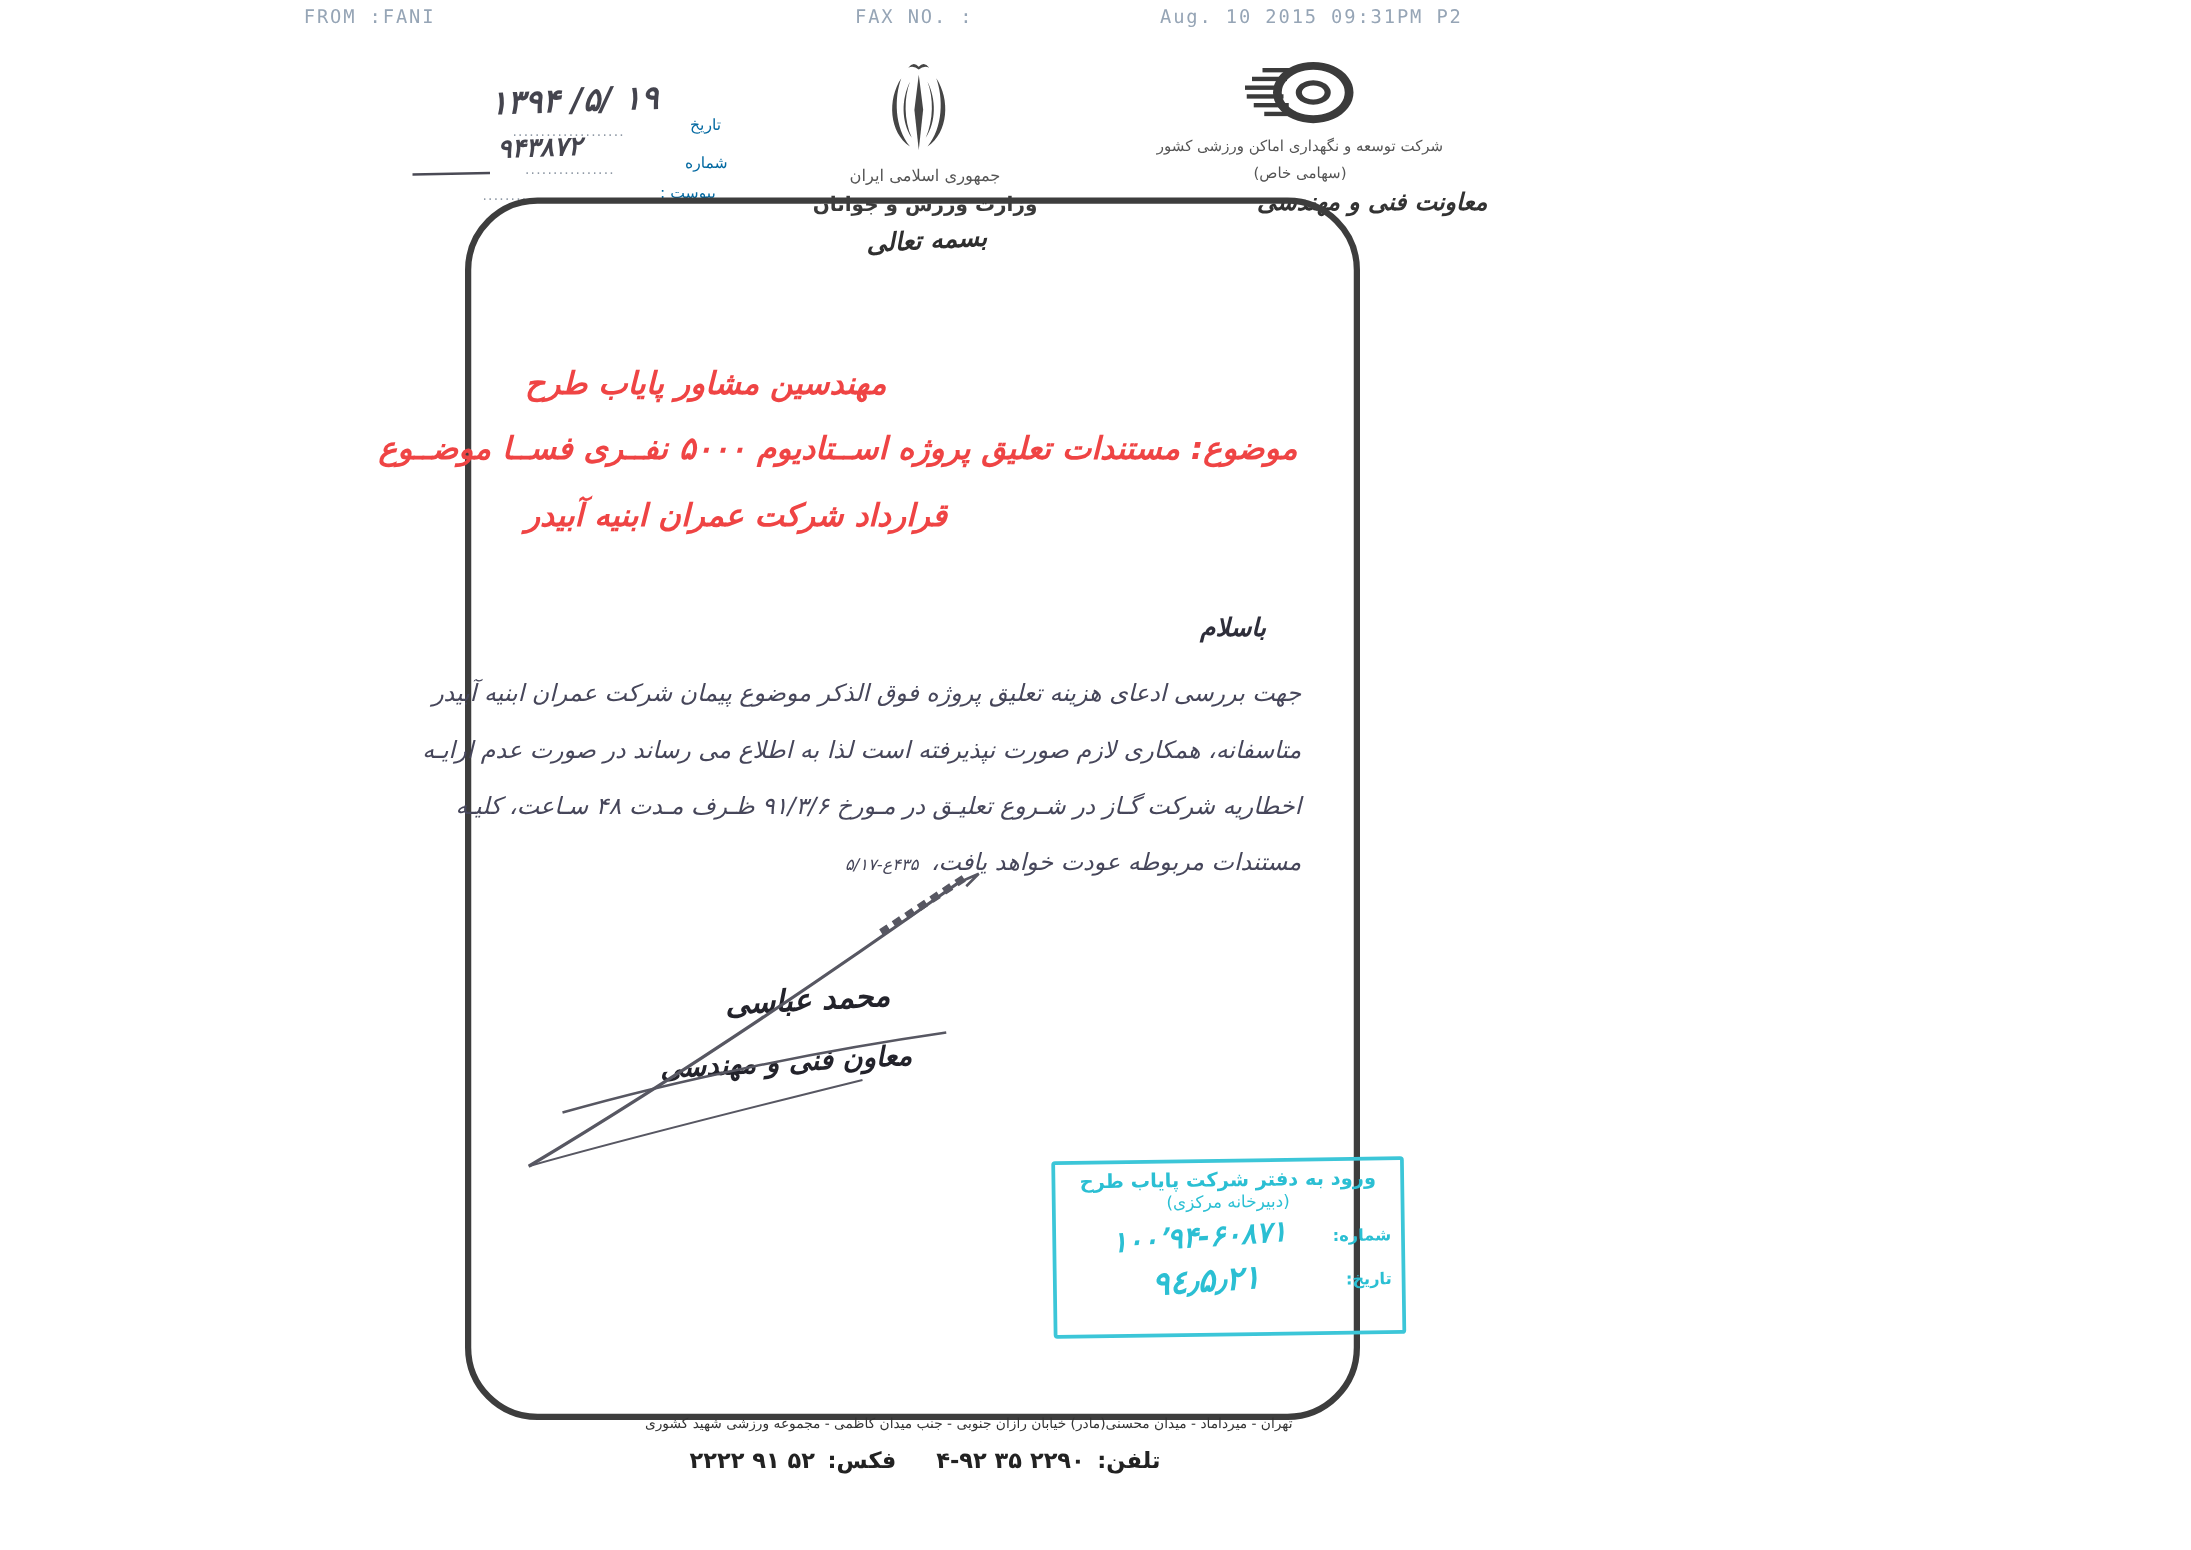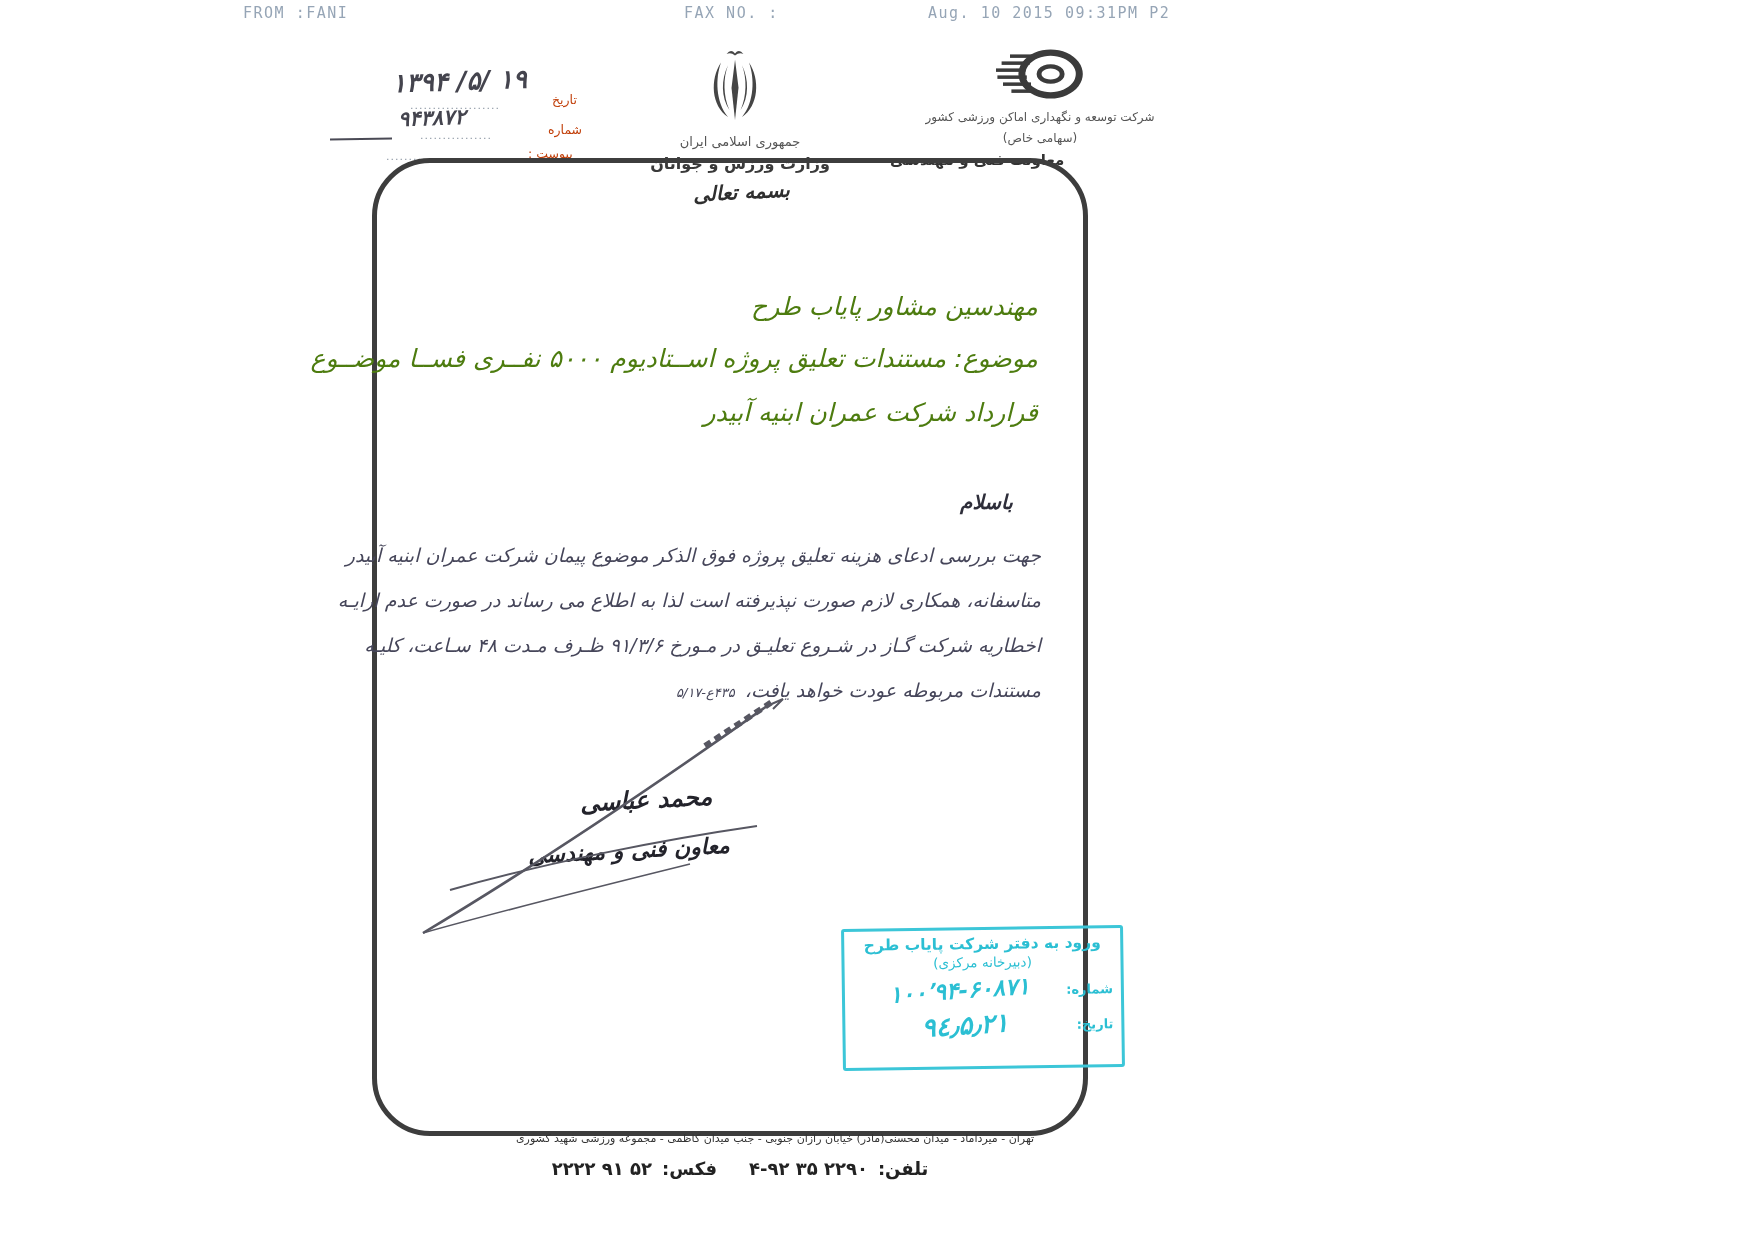--- a/index.html
+++ b/index.html
@@ -11,48 +11,48 @@
   .abs{position:absolute;}
 
   
   .fax-line{
     font-family:"DejaVu Sans Mono", monospace;
     color:#96a5b6;font-size:15px;letter-spacing:1.5px;white-space:nowrap;
   }
 
   
   .ref-label{
-    direction:rtl;color:#c2410c;font-size:12.5px;white-space:nowrap;
+    direction:rtl;color:#0369a1;font-size:12.5px;white-space:nowrap;
   }
   .ref-dots{color:#8f99a5;font-size:11px;letter-spacing:1px;}
   .hand{
     color:#44444e;font-style:italic;white-space:nowrap;direction:ltr;
     transform:rotate(-2deg);
   }
   .hand-date{font-size:26px;font-weight:600;}
   .hand-number{font-size:21px;font-weight:600;}
   .hand-dash{border-top:2px solid #4a4a55;width:62px;transform:rotate(-1deg);}
 
   
   .lh-center-text{direction:rtl;text-align:center;color:#555;font-size:13px;white-space:nowrap;}
   .lh-center-ministry{direction:rtl;text-align:center;color:#3a3a3a;font-size:16px;font-weight:bold;white-space:nowrap;}
   .lh-right-text{direction:rtl;text-align:center;color:#555;font-size:12px;white-space:nowrap;}
-  .lh-right-dept{direction:rtl;text-align:left;color:#333;font-size:15px;font-weight:bold;white-space:nowrap;}
+  .lh-right-dept{direction:rtl;text-align:right;color:#333;font-size:19px;font-weight:bold;white-space:nowrap;font-style:italic;}
 
   
   .frame{
     left:372px;top:158px;width:706px;height:968px;
     border:5px solid #3d3d3d;border-radius:58px;
     background:transparent;
   }
   .bismillah{
     font-family:"DejaVu Serif", serif;font-style:italic;font-weight:bold;
     direction:rtl;color:#2f2f2f;font-size:20px;transform:rotate(-3deg);white-space:nowrap;
   }
-  .heading{direction:rtl;text-align:right;font-weight:normal;color:#4d7c0f;font-size:25px;white-space:nowrap;font-style:italic;}
+  .heading{direction:rtl;text-align:left;font-weight:bold;color:#ef4444;font-size:25px;white-space:nowrap;font-style:italic;}
   .salutation{direction:rtl;color:#2e2e3a;font-size:20px;font-weight:600;font-style:italic;white-space:nowrap;}
   .body-text{direction:rtl;text-align:right;color:#46465a;font-size:19px;font-style:italic;}
   .body-line{white-space:nowrap;height:45px;line-height:45px;}
   .body-line.first{padding-right:20px;}
   .body-ref{font-size:13px;margin-right:10px;}
 
   .sig-name{direction:rtl;font-weight:bold;color:#23232b;font-size:24px;transform:rotate(-3deg);white-space:nowrap;font-style:italic;}
   .sig-title{direction:rtl;font-weight:bold;color:#23232b;font-size:22px;transform:rotate(-3deg);white-space:nowrap;font-style:italic;}
 
   

